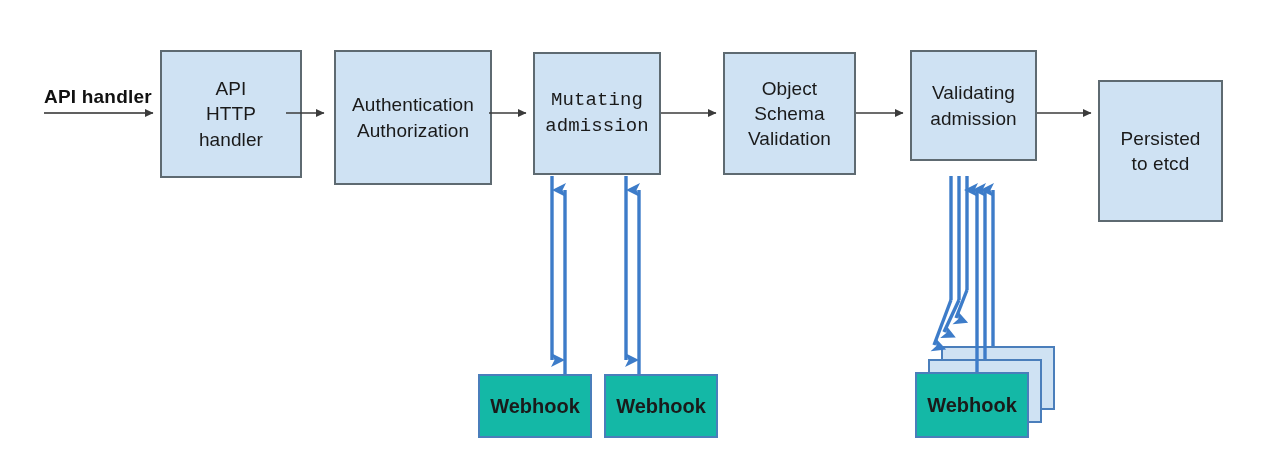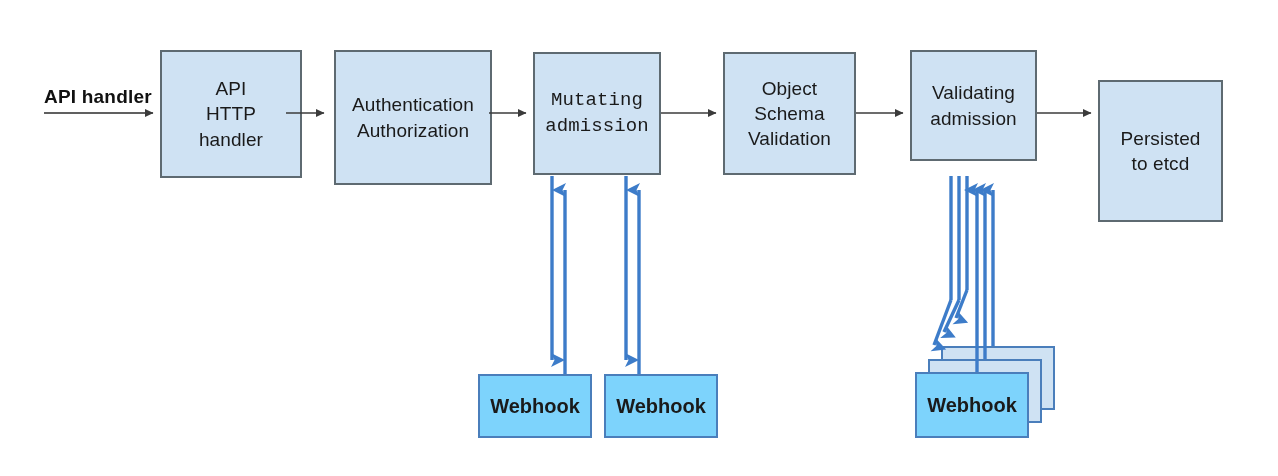--- a/index.html
+++ b/index.html
@@ -31,21 +31,21 @@
     color: #1a1a1a;
     font-size: 19px;
     line-height: 1.32;
     font-family: "Liberation Sans", sans-serif;
     white-space: pre-line;
     letter-spacing: 0.1px;
   }
   .webhook {
     position: absolute;
     box-sizing: border-box;
-    background: #7dd3fc;
+    background: #14b8a6;
     border: 2px solid #4a7ebb;
     display: flex;
     align-items: center;
     justify-content: center;
     text-align: center;
     color: #1a1a1a;
     font-size: 20px;
     font-weight: 700;
     font-family: "Liberation Sans", sans-serif;
   }

